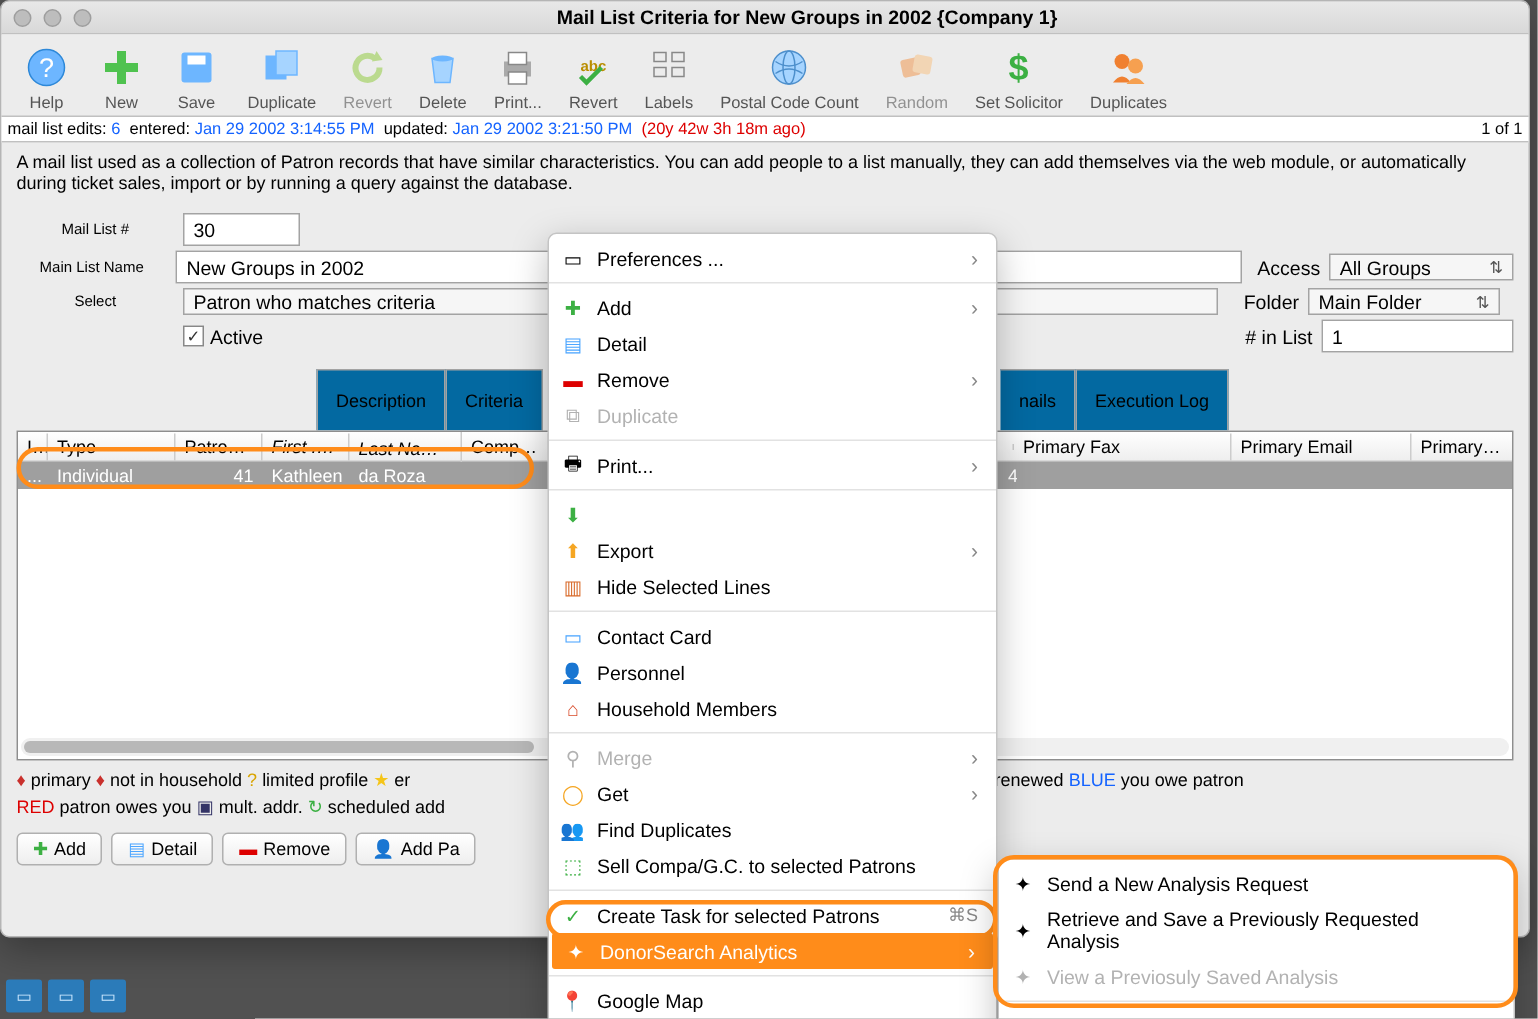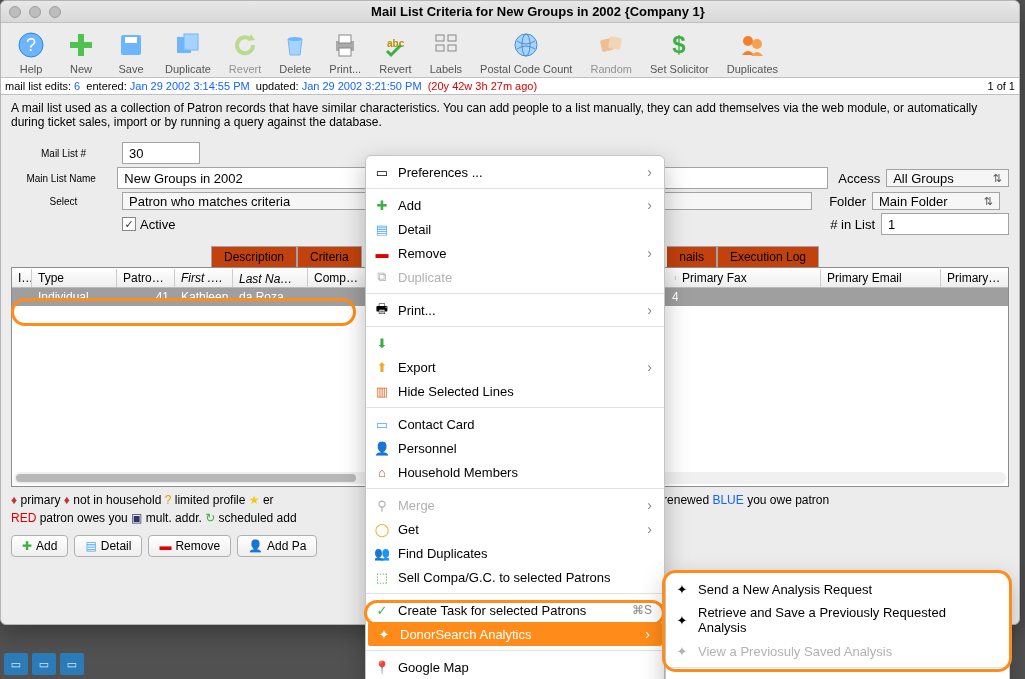--- a/index.html
+++ b/index.html
@@ -16,21 +16,21 @@
   .blue { color: #1463ff; }
   .red { color: #d00; }
   .desc { padding: 6px 10px; font-size: 12px; color: #000; }
   .form { padding: 4px 10px; }
   .frow { display: flex; align-items: center; margin: 3px 0; gap: 6px; }
   .flabel { width: 105px; text-align: center; font-size: 10px; }
   .tfield { border: 1px solid #a3a3a3; background:#fff; height: 22px; padding: 2px 6px; font-size: 13px; }
   .selectbox { border: 1px solid #a3a3a3; background:#f6f6f6; height:18px; padding:2px 6px; font-size:13px; min-width:120px; display:flex; align-items:center; justify-content:space-between; }
   .selectbox .chev { font-size:11px; color:#555; }
   .tabs { display:flex; padding: 4px 0 0 210px; gap:0; }
-  .tab { border:1px solid #a3a3a3; border-bottom:none; padding: 3px 12px; font-size:12px; background:#c2410c; }
+  .tab { border:1px solid #a3a3a3; border-bottom:none; padding: 13px 12px; font-size:12px; background:#0369a1; }
   .tabgap { flex:1; }
   .table { border:1px solid #8e8e8e; margin: 0 10px; background:#fff; height: 220px; position:relative; overflow:hidden;}
   .thead { display:flex; background: linear-gradient(#fff,#eee); border-bottom:1px solid #bbb; font-size:12px; height:20px; align-items:center;}
   .th { padding: 2px 6px; border-right:1px solid #ccc; font-style: normal; overflow:hidden; white-space:nowrap; text-overflow:ellipsis;}
   .th.it { font-style: italic; }
   .trow { display:flex; height:18px; align-items:center; background:#9f9f9f; color:#fff; font-size:12px;}
   .td { padding:0 6px; overflow:hidden; white-space:nowrap; }
   .legend { padding: 4px 10px; font-size: 12px; color:#000; line-height:1.5;}
   .footerbtns { display:flex; gap:6px; padding:4px 10px; }
   .fbtn { display:flex; align-items:center; gap:4px; border:1px solid #b0b0b0; border-radius:4px; background: linear-gradient(#fff,#eee); padding:3px 10px; font-size:12px;}
@@ -193,21 +193,21 @@
       </div>
   </div>
 
   <div class="statusbar">
     <span>mail list edits:</span>&nbsp;
     <span class="blue">6</span>&nbsp;&nbsp;
     <span>entered:</span>&nbsp;
     <span class="blue">Jan 29 2002 3:14:55 PM</span>&nbsp;&nbsp;
     <span>updated:</span>&nbsp;
     <span class="blue">Jan 29 2002 3:21:50 PM</span>&nbsp;&nbsp;
-    <span class="red">(20y 42w 3h 27m ago)</span>
+    <span class="red">(20y 42w 3h 18m ago)</span>
     <span style="flex:1"></span>
     <span>1 of 1</span>
   </div>
 
   <div class="desc">A mail list used as a collection of Patron records that have similar characteristics.   You can add people to a list manually, they can add themselves via the web module, or automatically during ticket sales, import or by running a query against the database.</div>
 
   <div class="form">
     <div class="frow">
       <div class="flabel">Mail List #</div>
       <input class="tfield" style="width: 78px;" value="30">

